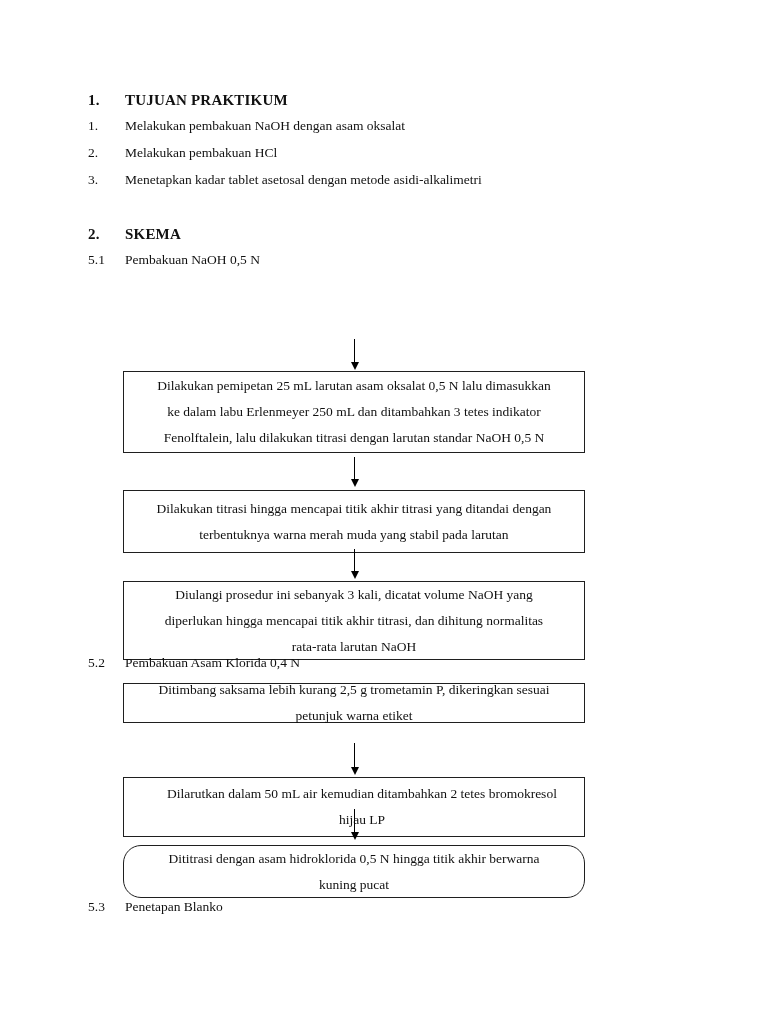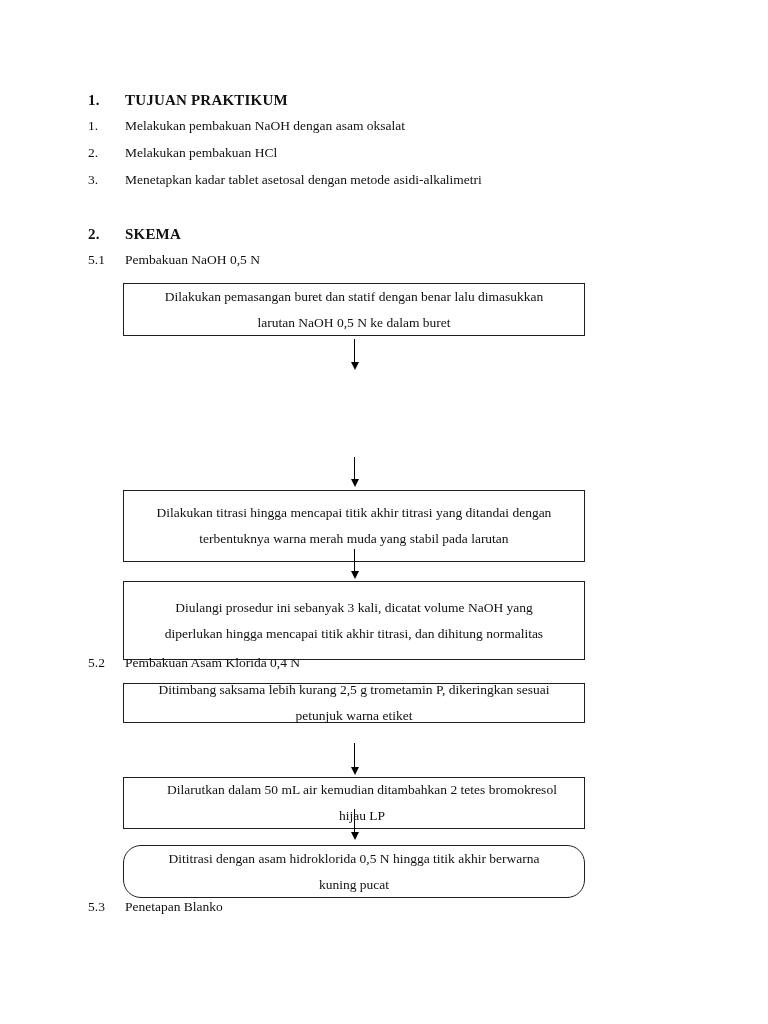--- a/index.html
+++ b/index.html
@@ -66,67 +66,69 @@
   <div class="row h" style="top:226px;">
     <span class="num">2.</span>
     <span>SKEMA</span>
   </div>
 
   <div class="row t" style="top:252px;">
     <span class="num">5.1</span>
     <span>Pembakuan NaOH 0,5 N</span>
   </div>
 
-  <div class="flowbox" style="top:283px; height:53px;">
-    <div class="bl">Dilakukan pemasangan buret dan statif dengan benar lalu dimasukkan</div>
-    <div class="bl">larutan NaOH 0,5 N ke dalam buret</div>
-  </div>
 
   <div class="arrow" style="top:339px; height:31px;">
     <div class="shaft"></div>
     <div class="head"></div>
   </div>
 
+  <div class="flowbox" style="top:371px; height:82px;">
+    <div class="bl">Dilakukan pemipetan 25 mL larutan asam oksalat 0,5 N lalu dimasukkan</div>
+    <div class="bl">ke dalam labu Erlenmeyer 250 mL dan ditambahkan 3 tetes indikator</div>
+    <div class="bl">Fenolftalein, lalu dilakukan titrasi dengan larutan standar NaOH 0,5 N</div>
+  </div>
 
   <div class="arrow" style="top:457px; height:30px;">
     <div class="shaft"></div>
     <div class="head"></div>
   </div>
 
-  <div class="flowbox" style="top:490px; height:72px;">
+  <div class="flowbox" style="top:490px; height:63px;">
     <div class="bl">Dilakukan titrasi hingga mencapai titik akhir titrasi yang ditandai dengan</div>
     <div class="bl">terbentuknya warna merah muda yang stabil pada larutan</div>
   </div>
 
   <div class="arrow" style="top:549px; height:30px;">
     <div class="shaft"></div>
     <div class="head"></div>
   </div>
 
   <div class="flowbox" style="top:581px; height:79px;">
     <div class="bl">Diulangi prosedur ini sebanyak 3 kali, dicatat volume NaOH yang</div>
     <div class="bl">diperlukan hingga mencapai titik akhir titrasi, dan dihitung normalitas</div>
+    <div class="bl">rata-rata larutan NaOH</div>
   </div>
 
   <div class="row t" style="top:655px;justify-content:center;">
     <span class="num">5.2</span>
     <span>Pembakuan Asam Klorida 0,4 N</span>
   </div>
 
   <div class="flowbox" style="top:683px; height:40px;text-align:center;">
     <div class="bl">Ditimbang saksama lebih kurang 2,5 g trometamin P, dikeringkan sesuai</div>
     <div class="bl">petunjuk warna etiket</div>
   </div>
 
   <div class="arrow" style="top:743px; height:32px;">
     <div class="shaft"></div>
     <div class="head"></div>
   </div>
 
-  <div class="flowbox" style="top:777px; height:52px;padding-left:16px;">
+  <div class="flowbox" style="top:777px; height:60px;padding-left:16px;">
     <div class="bl">Dilarutkan dalam 50 mL air kemudian ditambahkan 2 tetes bromokresol</div>
     <div class="bl">hijau LP</div>
   </div>
 
   <div class="arrow" style="top:809px; height:31px;">
     <div class="shaft"></div>
     <div class="head"></div>
   </div>
 
   <div class="flowbox" style="top:845px; height:53px;border-radius:18px;">

